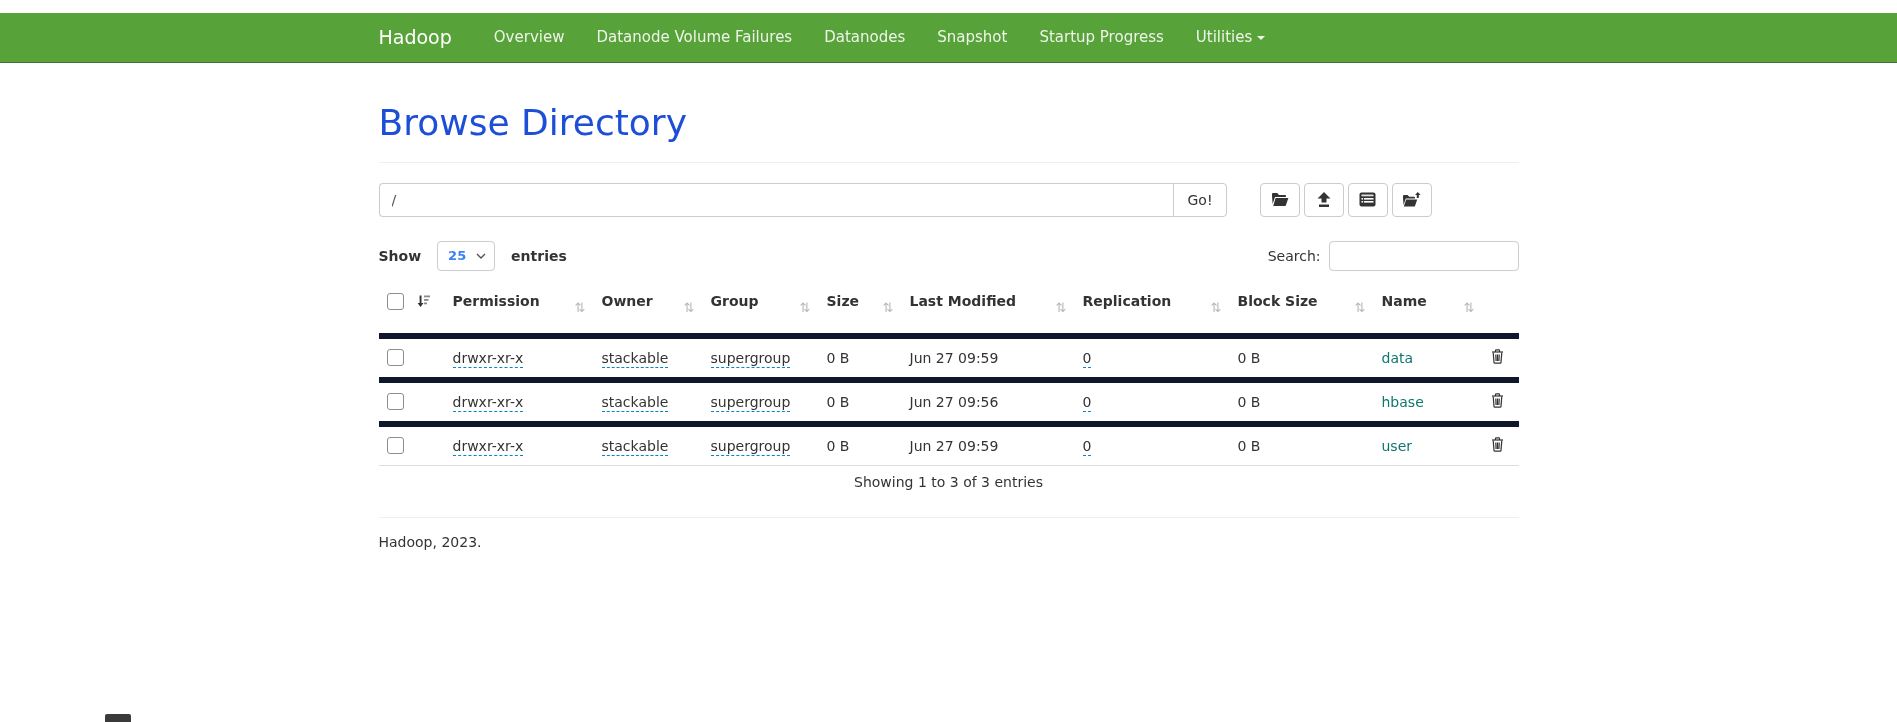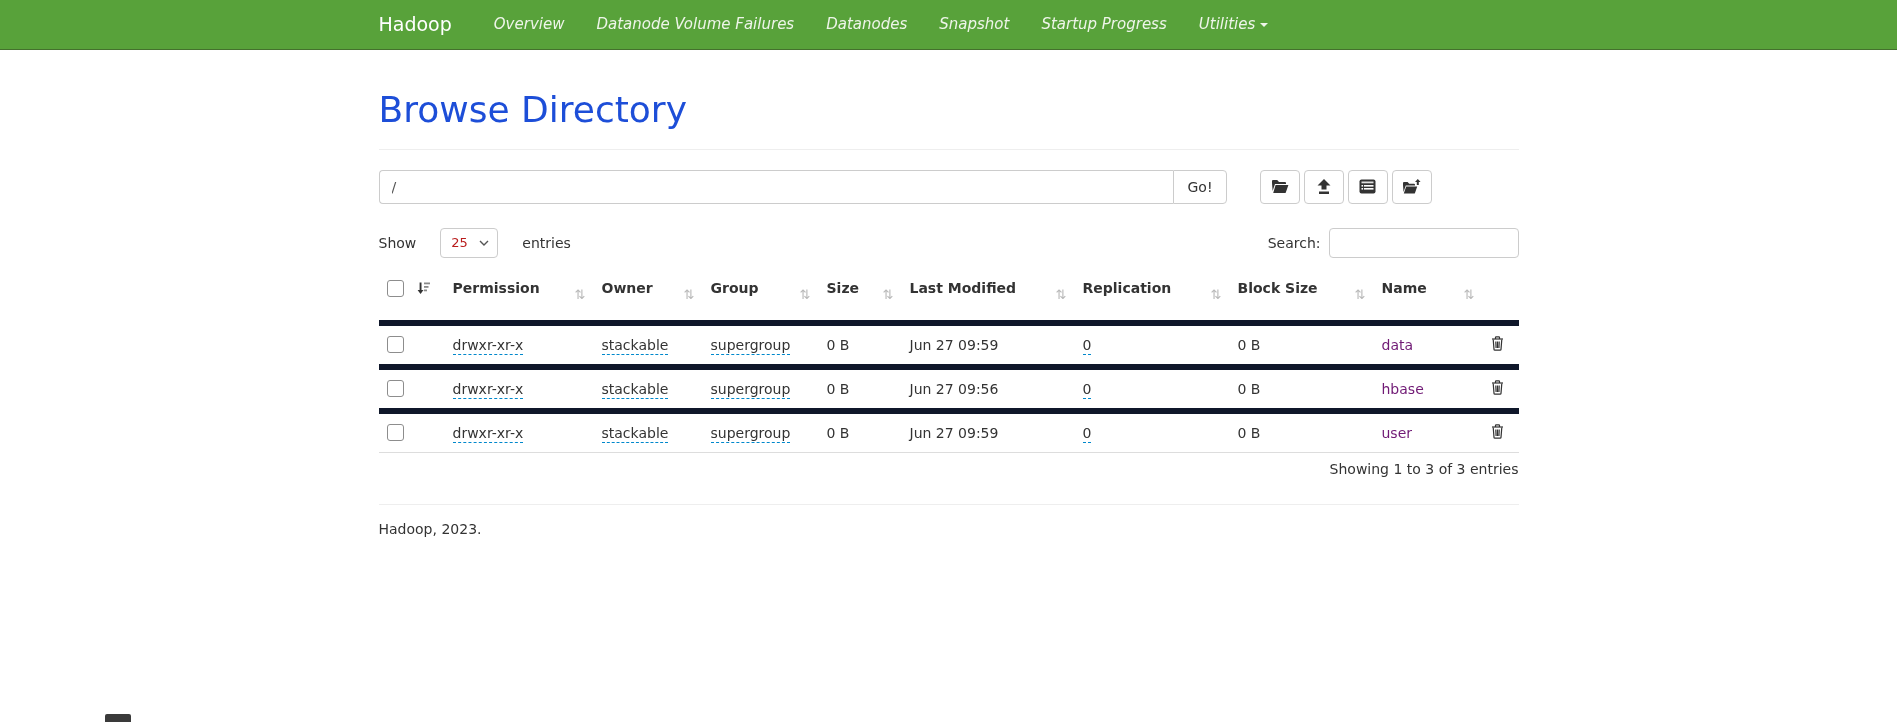--- a/index.html
+++ b/index.html
@@ -5,23 +5,23 @@
   * { box-sizing: border-box; }
   html,body { margin:0; padding:0; }
   body {
     width:1897px; height:722px; position:relative; overflow:hidden;
     background:#fff; color:#333;
     font-family:"DejaVu Sans","Liberation Sans",sans-serif; font-size:14px;
   }
 
   
   .navbar { height:50px; background:#58a23a; border-bottom:1px solid #44712d; }
-  .nav-inner { width:1170px; margin:0 auto; padding:0 15px; display:flex; height:100%; align-items:stretch; }
+  .nav-inner { width:1170px; margin:13px auto; padding:0 15px; display:flex; height:100%; align-items:stretch; }
   .brand { line-height:49px; font-size:19px; color:#fff; text-decoration:none; margin-right:26px; cursor:pointer; }
-  .nav-item { line-height:49px; font-size:15px; color:#eef5e9; padding:0 16px; text-decoration:none; cursor:pointer; white-space:nowrap;font-style:italic; }
+  .nav-item { line-height:49px; font-size:15px; color:#eef5e9; padding:0 16px; text-decoration:none; cursor:pointer; white-space:nowrap; }
   .caret { display:inline-block; width:0; height:0; border-left:4px solid transparent; border-right:4px solid transparent; border-top:4px solid #eef5e9; margin-left:5px; vertical-align:2px; }
 
   
   .container { width:1170px; margin:0 auto; padding:0 15px; }
 
   .page-header { margin:40px 0 20px; padding-bottom:9px; border-bottom:1px solid #eee; }
   .page-header h1 { margin:20px 0 10px; font-size:36px; line-height:1.1; font-weight:normal; color:#1d4ed8; }
 
   
   .path-row { display:flex; margin-bottom:24px; align-items:flex-start; }
@@ -30,45 +30,45 @@
     padding:6px 12px; font-size:14px; color:#555; outline:none;
     font-family:"DejaVu Sans","Liberation Sans",sans-serif; }
   .go-btn { height:34px; padding:6px 13px; background:#fff; border:1px solid #ccc; border-radius:0 4px 4px 0;
     font-size:14px; color:#333; cursor:pointer; font-family:inherit; }
   .toolbar-group { display:flex; margin-left:33px; gap:4px; }
   .tool-btn { width:40px; height:34px; background:#fff; border:1px solid #ccc; border-radius:4px;
     display:flex; align-items:center; justify-content:center; cursor:pointer; padding:0; }
 
   
   .table-controls { display:flex; justify-content:space-between; align-items:center; }
-  .length-area { display:flex; align-items:center; gap:24px; }
+  .length-area { display:flex; align-items:center; gap:16px;font-weight:bold; }
   .page-size { width:58px; height:30px; border:1px solid #ccc; border-radius:4px; background:#fff;
     display:flex; align-items:center; justify-content:space-between; padding:0 8px 0 10px;
-    font-size:13px; color:#b91c1c; cursor:pointer; }
+    font-size:13px; color:#3b82f6; cursor:pointer; }
   .search-area { display:flex; align-items:center; }
   .search-input { width:190px; height:30px; border:1px solid #ccc; border-radius:4px; margin-left:8px;
     padding:4px 8px; font-size:13px; outline:none; }
 
   
   table.explorer { width:100%; border-collapse:collapse; margin-top:12px; table-layout:fixed; }
   table.explorer th { padding:10px 8px 23px; border-bottom:2px solid #eab308; text-align:left; font-size:14px;
     font-weight:bold; color:#333; position:relative; cursor:pointer; }
   table.explorer td { padding:10px 8px; border-top:6px solid #0f172a; font-size:14px; vertical-align:middle; }
   table.explorer tbody tr:last-child td { border-bottom:1px solid #ddd; }
   .sort-both { position:absolute; right:8px; top:50%; transform:translateY(-52%); color:#b9b9b9;
     font-size:13px; font-weight:normal; }
   .cb { appearance:none; -webkit-appearance:none; width:17px; height:17px; border:1px solid #8d8d8d;
     border-radius:3px; background:#fff; margin:0; vertical-align:middle; cursor:pointer; }
   .th-select { display:flex; align-items:center; gap:13px; }
   .editable { border-bottom:1px dashed #0088cc; padding-bottom:1px; cursor:pointer; }
-  .name-link { color:#701a75; text-decoration:none; cursor:pointer; }
+  .name-link { color:#0f766e; text-decoration:none; cursor:pointer; }
   .trash-btn { background:none; border:none; padding:0; cursor:pointer; display:inline-flex; }
 
   
-  .table-footer { display:flex; justify-content:flex-end; align-items:center; margin-top:8px; }
+  .table-footer { display:flex; justify-content:center; align-items:center; margin-top:8px; }
   .info-text { font-size:14px; color:#333; }
   .pagination { display:flex; }
   .page-btn { padding:7px 13px; border:1px solid #ddd; background:#fff; color:#777; font-size:14px;
     cursor:pointer; font-family:inherit; line-height:18px; }
   .page-btn.prev { border-radius:4px 0 0 4px; border-right:none; }
   .page-btn.next { border-radius:0 4px 4px 0; border-left:none; }
   .page-btn.active { background:#337ab7; border-color:#337ab7; color:#fff; }
 
   .footer-divider { border:none; border-top:1px solid #eee; margin:27px 0 0; }
   .site-footer p { margin:16px 0; font-size:14px; color:#333; }

